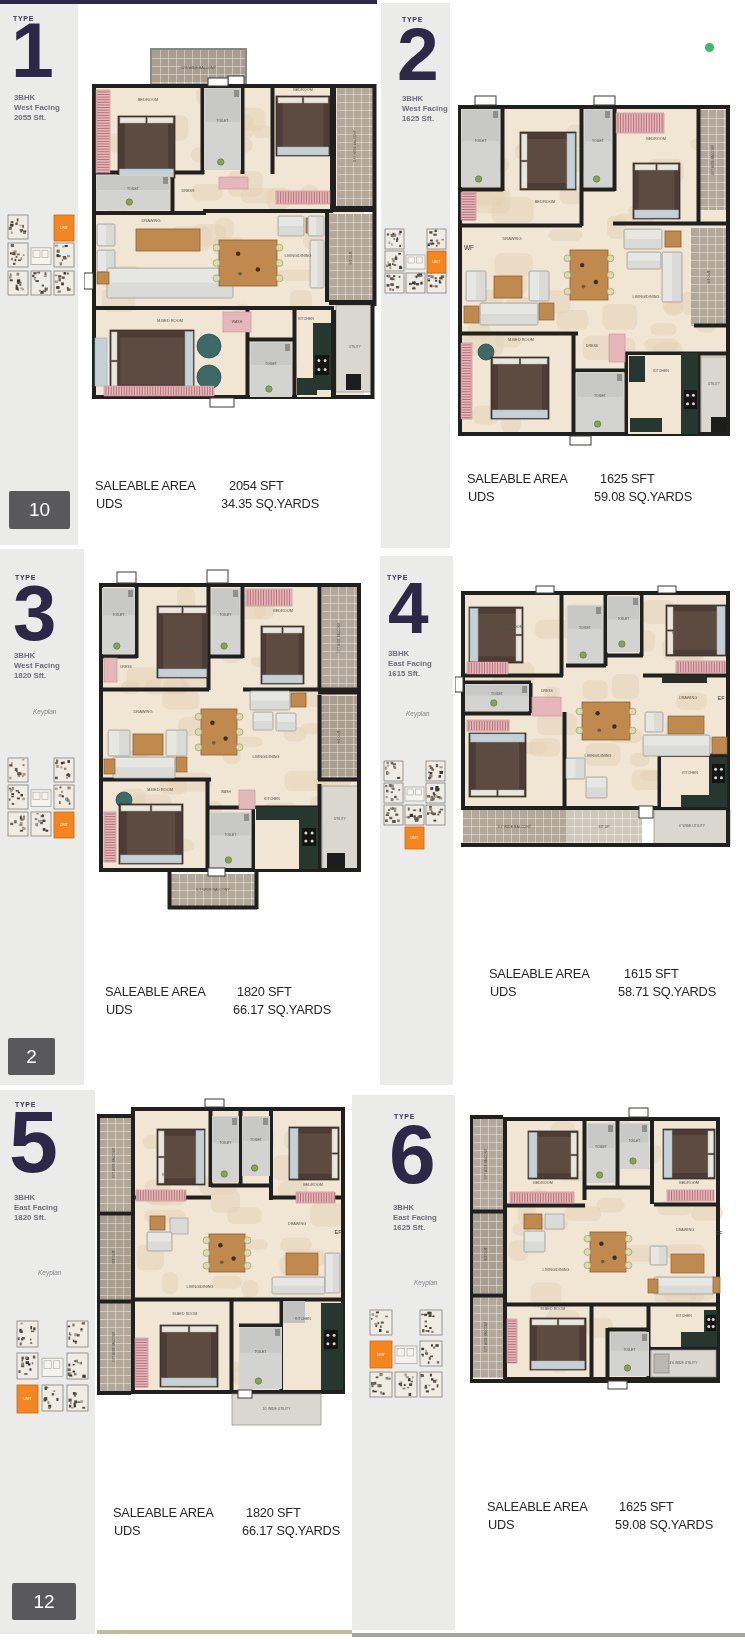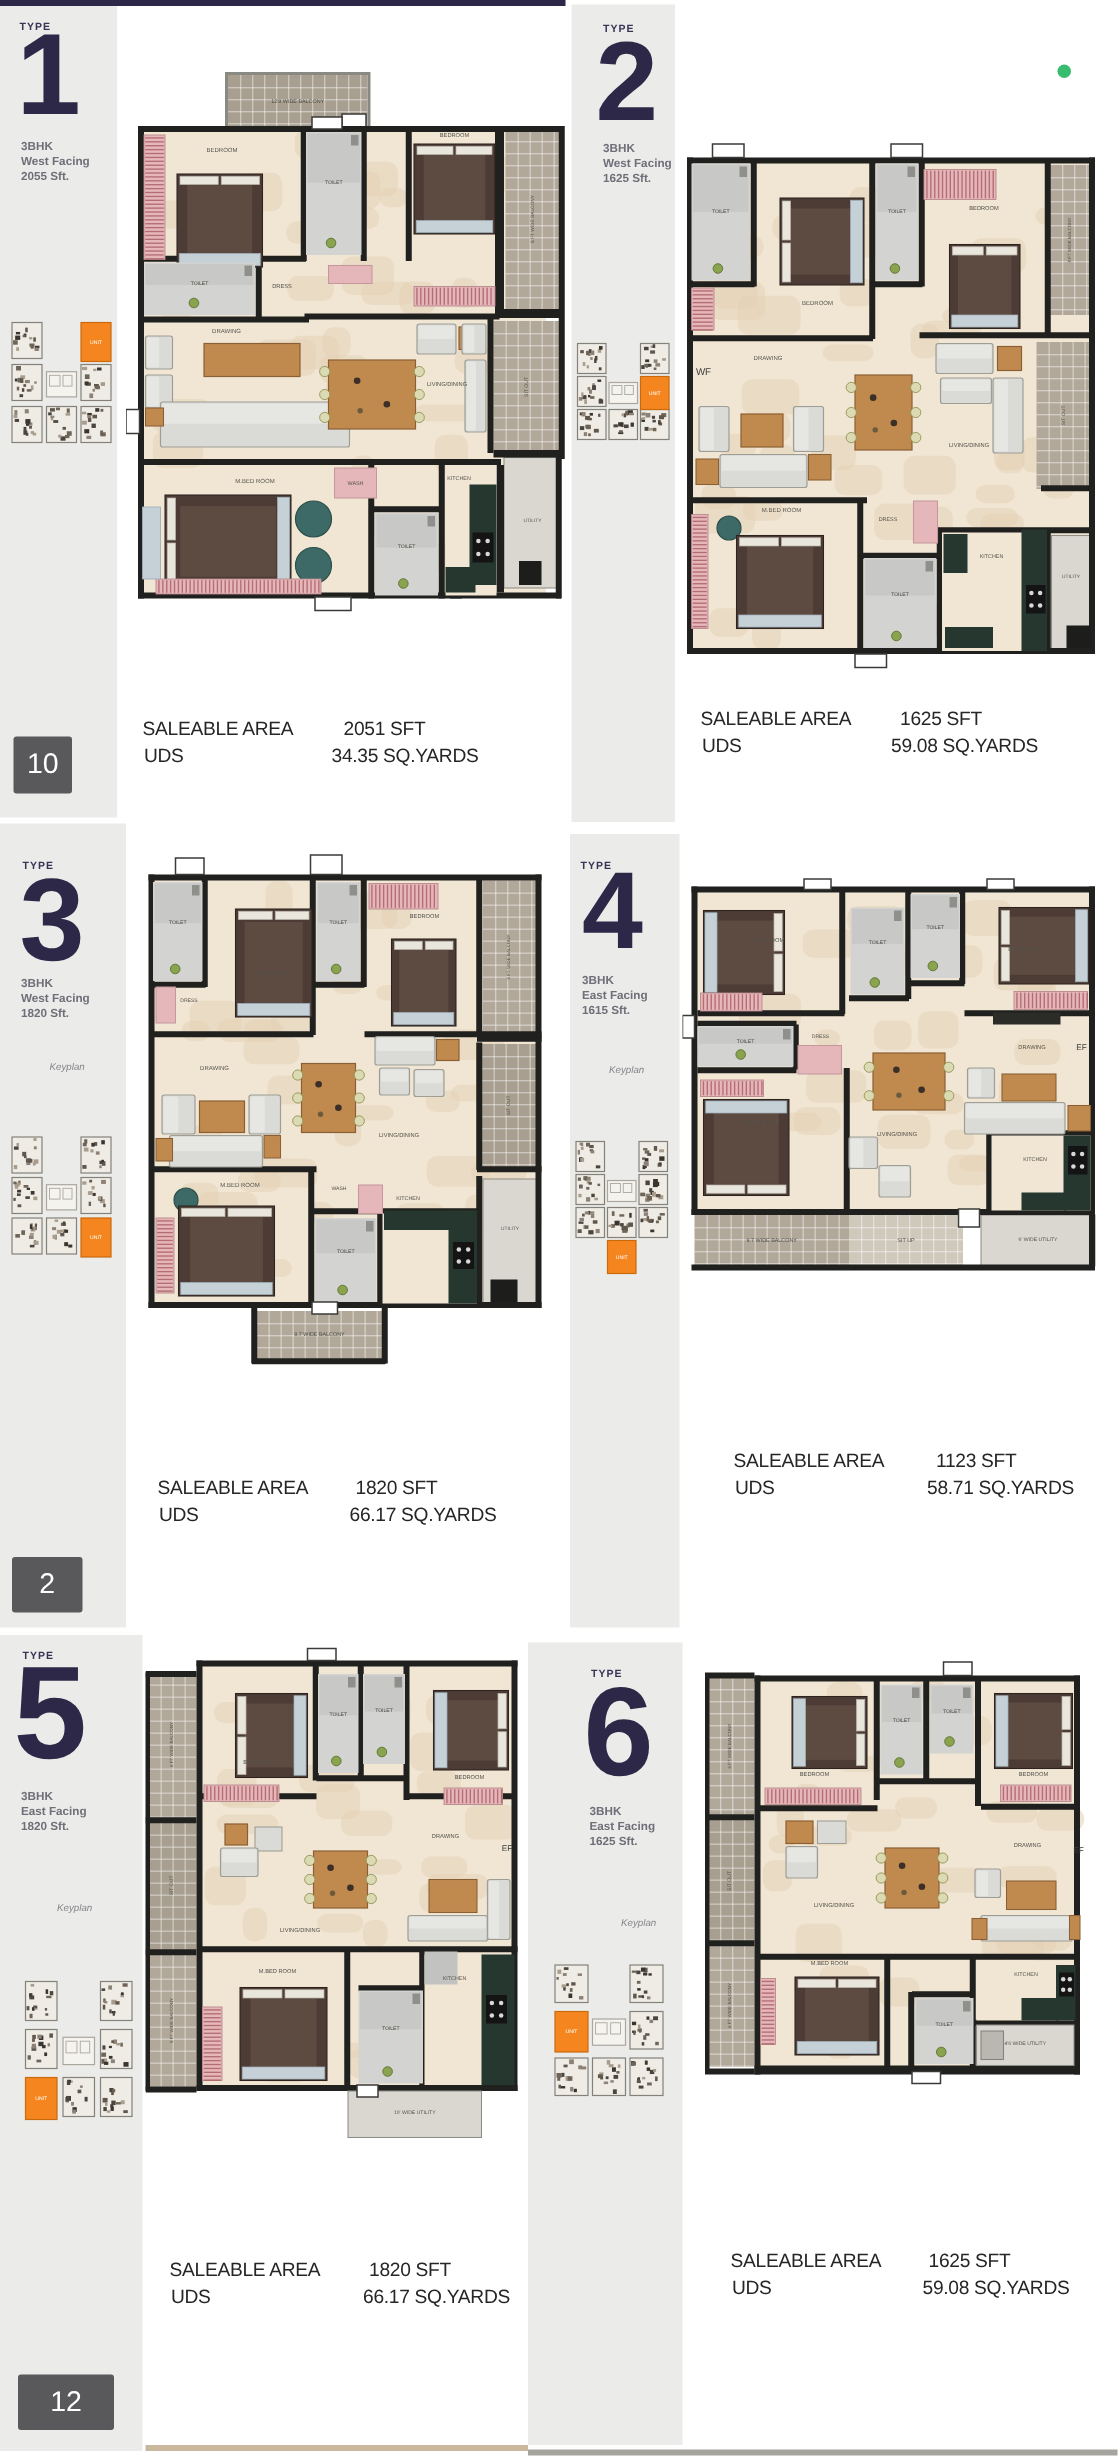--- a/index.html
+++ b/index.html
@@ -69,56 +69,56 @@
 
 <div class="abs typelbl" style="left:394px;top:1113px;">TYPE</div>
 
 <div class="abs typenum" style="left:389px;top:1127px;font-size:84px;">6</div>
 
 <div class="abs desc" style="left:393px;top:1203px;">3BHK<br>East Facing<br>1625 Sft.</div>
 
 <div class="abs keylbl" style="left:414px;top:1279px;">Keyplan</div>
 
 <div class="abs sal" style="left:95px;top:478px;">SALEABLE AREA</div>
-<div class="abs sal" style="left:229px;top:478px;">2051 SFT</div>
+<div class="abs sal" style="left:229px;top:478px;">2054 SFT</div>
 
 <div class="abs sal" style="left:96px;top:496px;">UDS</div>
 <div class="abs sal" style="left:221px;top:496px;">34.35 SQ.YARDS</div>
 
 <div class="abs sal" style="left:467px;top:471px;">SALEABLE AREA</div>
 <div class="abs sal" style="left:600px;top:471px;">1625 SFT</div>
 
 <div class="abs sal" style="left:468px;top:489px;">UDS</div>
 <div class="abs sal" style="left:594px;top:489px;">59.08 SQ.YARDS</div>
 
 <div class="abs sal" style="left:105px;top:984px;">SALEABLE AREA</div>
 <div class="abs sal" style="left:237px;top:984px;">1820 SFT</div>
 
 <div class="abs sal" style="left:106px;top:1002px;">UDS</div>
 <div class="abs sal" style="left:233px;top:1002px;">66.17 SQ.YARDS</div>
 
 <div class="abs sal" style="left:489px;top:966px;">SALEABLE AREA</div>
-<div class="abs sal" style="left:624px;top:966px;">1123 SFT</div>
+<div class="abs sal" style="left:624px;top:966px;">1615 SFT</div>
 
 <div class="abs sal" style="left:490px;top:984px;">UDS</div>
 <div class="abs sal" style="left:618px;top:984px;text-align:right;">58.71 SQ.YARDS</div>
 
 <div class="abs sal" style="left:113px;top:1505px;">SALEABLE AREA</div>
 <div class="abs sal" style="left:246px;top:1505px;">1820 SFT</div>
 
 <div class="abs sal" style="left:114px;top:1523px;">UDS</div>
 <div class="abs sal" style="left:242px;top:1523px;">66.17 SQ.YARDS</div>
 
 <div class="abs sal" style="left:487px;top:1499px;">SALEABLE AREA</div>
 <div class="abs sal" style="left:619px;top:1499px;">1625 SFT</div>
 
 <div class="abs sal" style="left:488px;top:1517px;">UDS</div>
 <div class="abs sal" style="left:615px;top:1517px;">59.08 SQ.YARDS</div>
 
-<div class="abs pgnum" style="left:9px;top:491px;width:39px;height:38px;line-height:38px;">10</div>
+<div class="abs pgnum" style="left:9px;top:491px;width:61px;height:38px;line-height:38px;">10</div>
 
 <div class="abs pgnum" style="left:8px;top:1038px;width:47px;height:37px;line-height:37px;">2</div>
 
 <div class="abs pgnum" style="left:12px;top:1583px;width:64px;height:37px;line-height:37px;">12</div>
 
 <svg style="position:absolute;left:7px;top:214px" width="69" height="113" viewBox="0 0 69 113">
     <rect x="1.0" y="1.0" width="20.0" height="24.0" fill="#efece5" stroke="#84817a" stroke-width="0.8"></rect>
     <rect x="8.8" y="8.4" width="1.8" height="2.4" fill="#3a352f"></rect>
     <rect x="15.2" y="10.9" width="1.7" height="2.9" fill="#5f564c"></rect>
     <rect x="3.1" y="9.7" width="3.4" height="2.9" fill="#3a352f"></rect>

